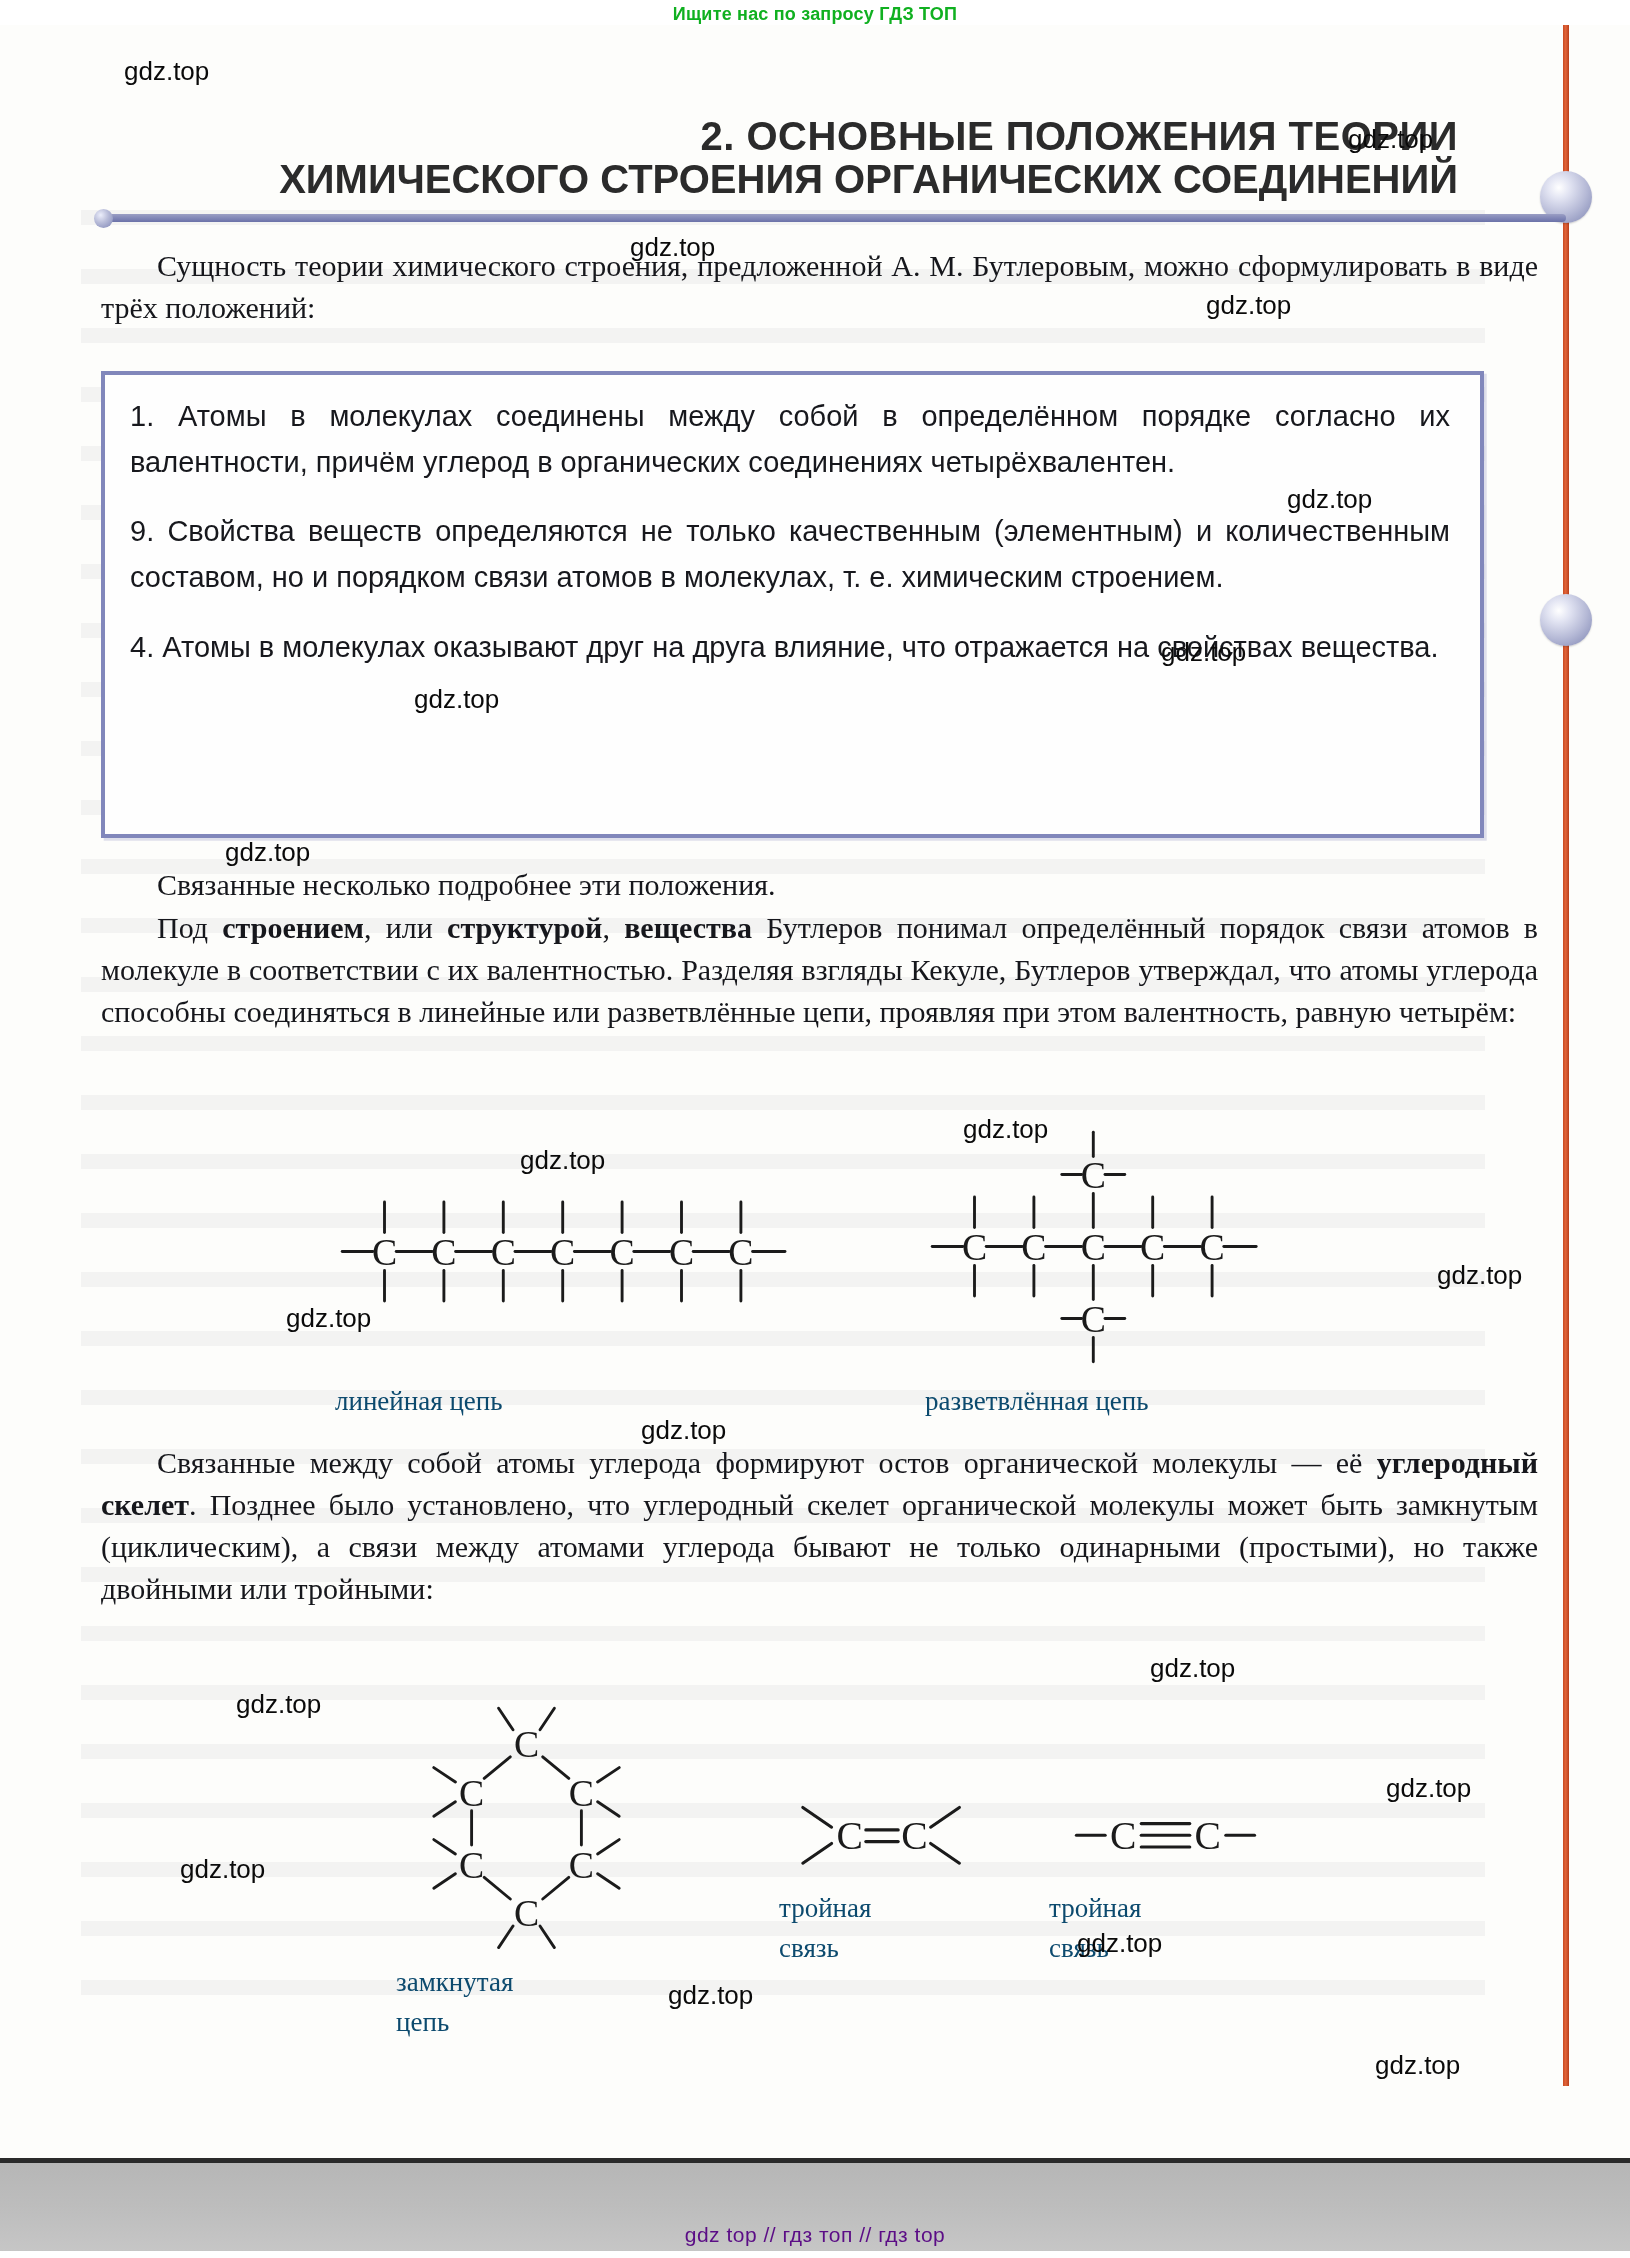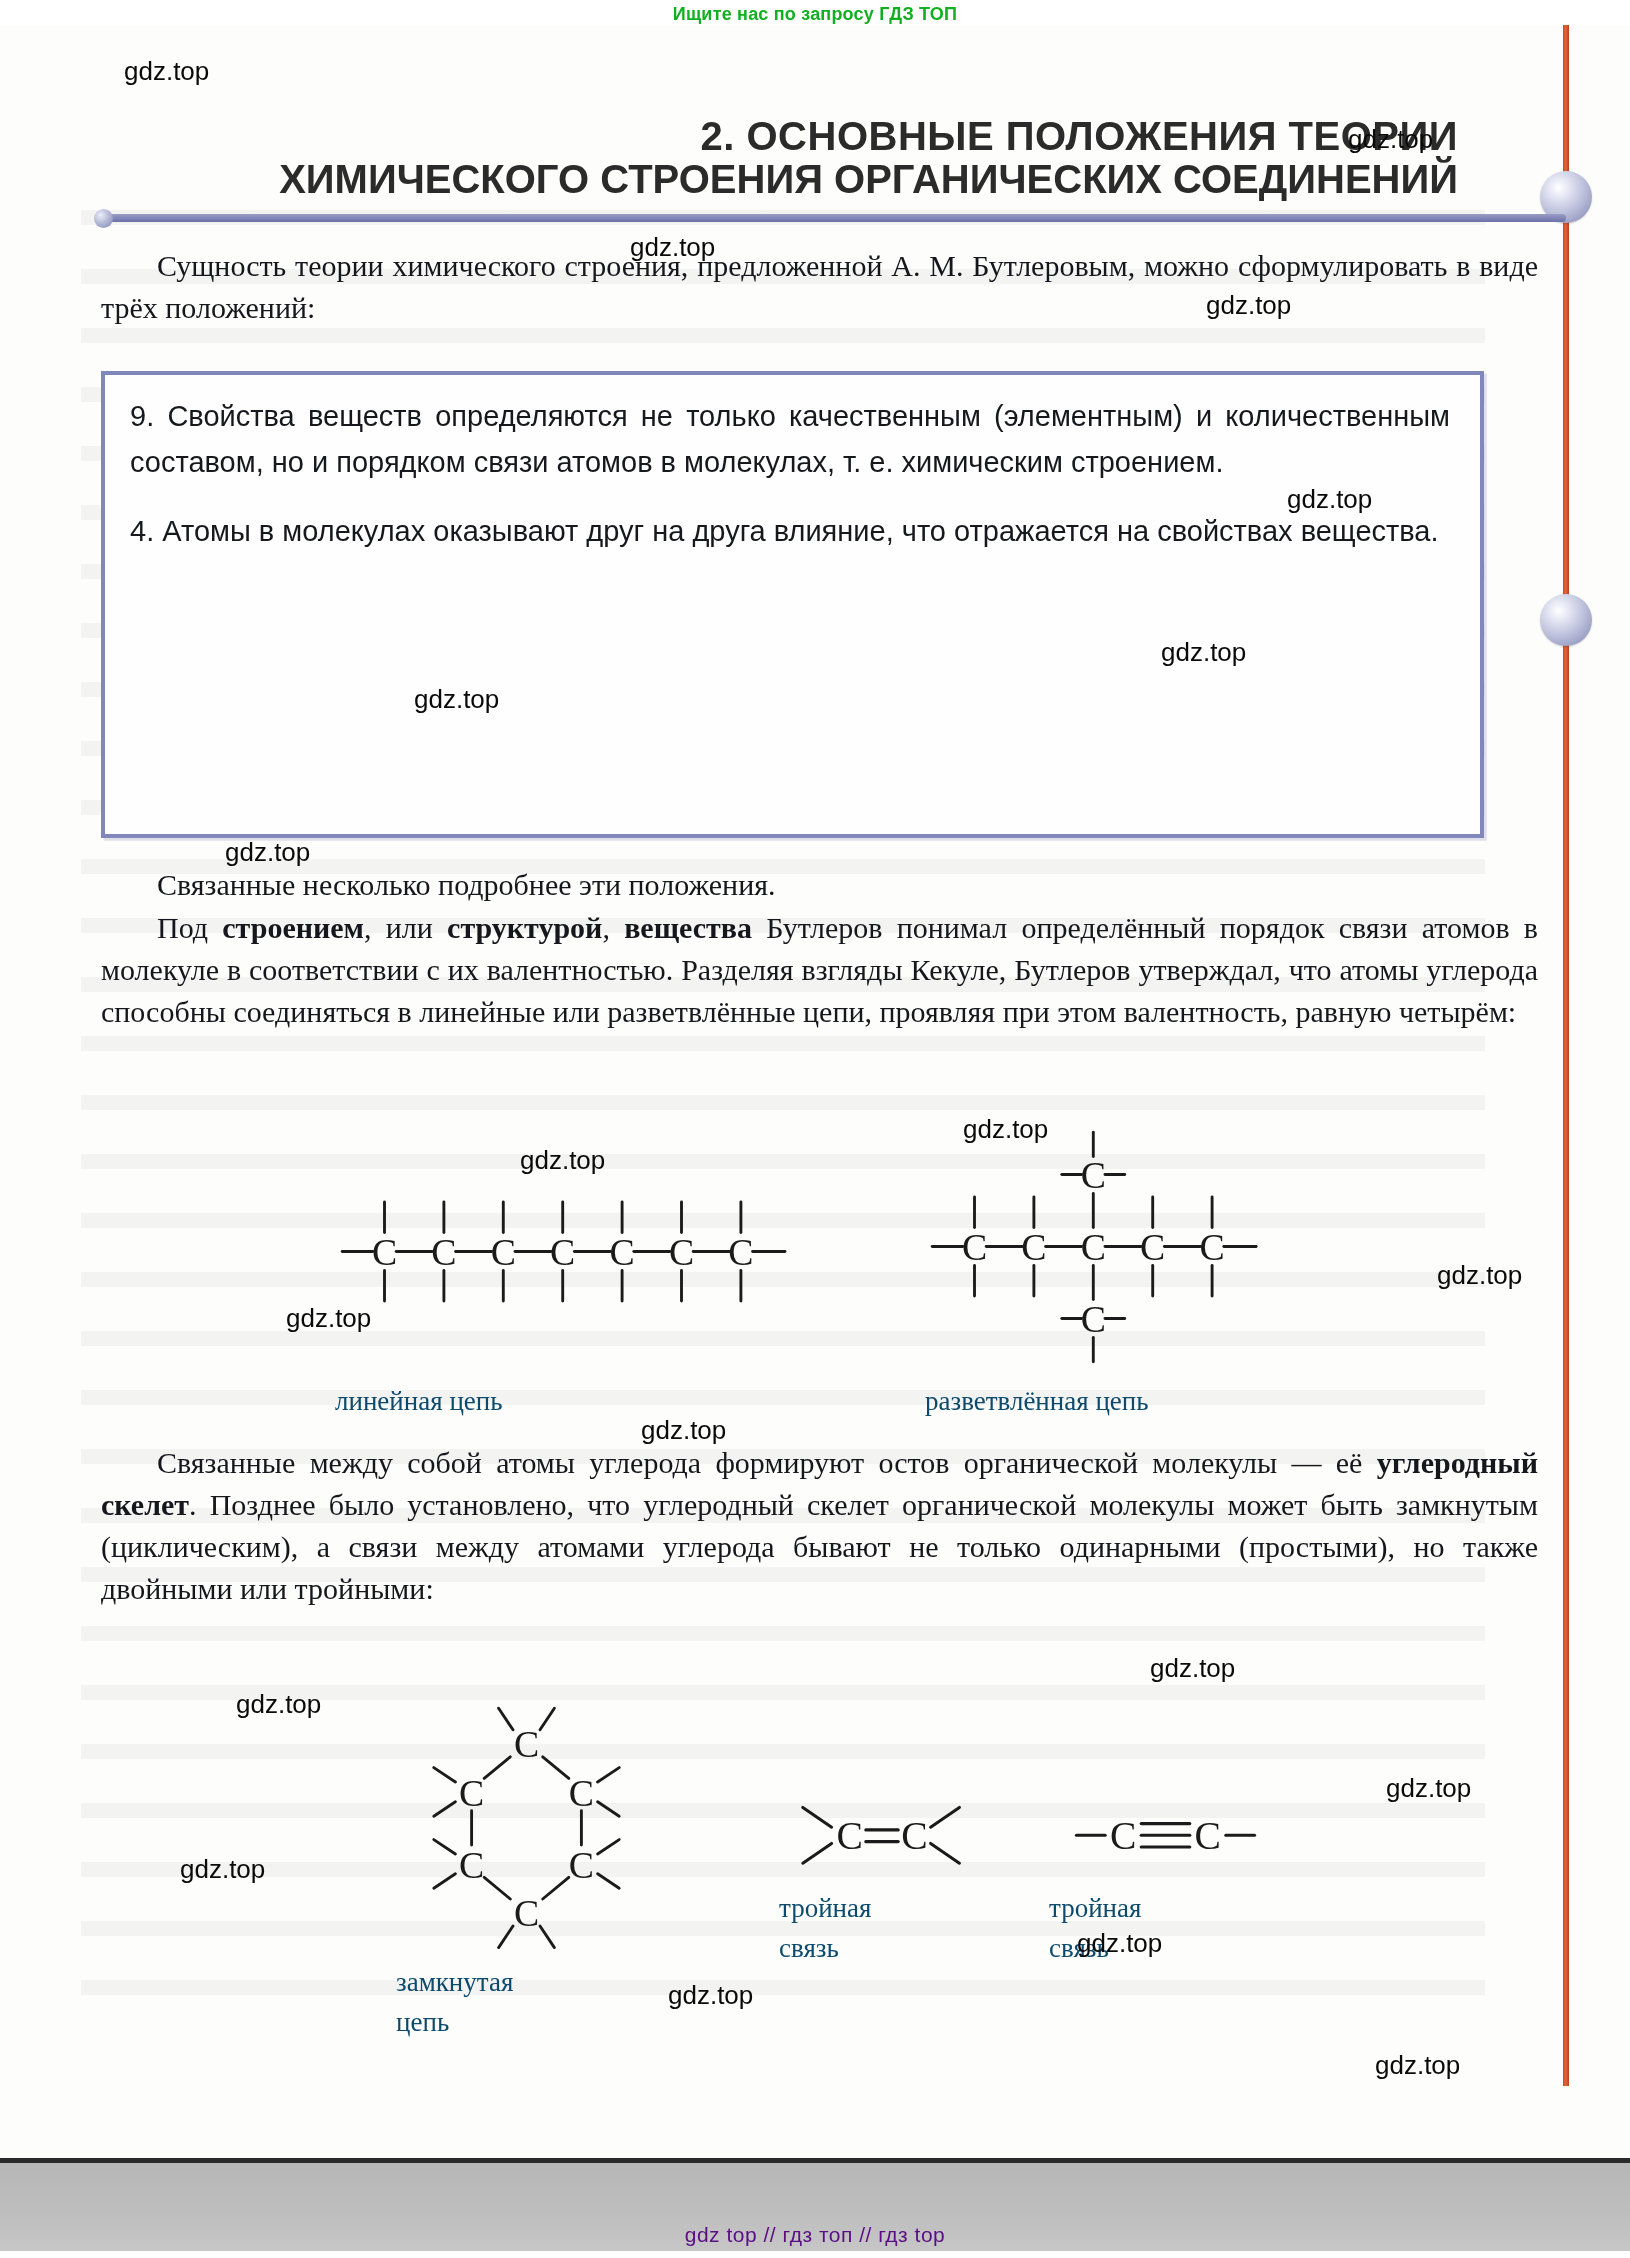--- a/index.html
+++ b/index.html
@@ -150,20 +150,21 @@
     <span>2. ОСНОВНЫЕ ПОЛОЖЕНИЯ ТЕОРИИ</span>
     <span class="l2">ХИМИЧЕСКОГО СТРОЕНИЯ ОРГАНИЧЕСКИХ СОЕДИНЕНИЙ</span>
   </div>
   <div class="rule"></div>
   <div class="rule-dot"></div>
 
   <div class="para" style="left:101px;top:245px;width:1437px;text-indent:56px;">Сущность теории химического строения, предложенной А. М. Бутлеровым, можно сформулировать в виде трёх положений:</div>
 
   <div class="statbox">
     <div class="inner">
+      <div class="stat">1. Атомы в молекулах соединены между собой в определённом порядке согласно их валентности, причём углерод в органических соединениях четырёхвалентен.</div>
       <div class="stat">9. Свойства веществ определяются не только качественным (элементным) и количественным составом, но и порядком связи атомов в молекулах, т. е. химическим строением.</div>
       <div class="stat">4. Атомы в молекулах оказывают друг на друга влияние, что отражается на свойствах вещества.</div>
     </div>
   </div>
 
   <div class="para" style="left:101px;top:864px;width:1437px;text-indent:56px;text-align:left;">Связанные несколько подробнее эти положения.</div>
 
   <div class="para" style="left:101px;top:907px;width:1437px;text-indent:56px;">
     <span>Под </span><b>строением</b><span>, или </span><b>структурой</b><span>, </span><b>вещества</b><span> Бутлеров понимал определённый порядок связи атомов в молекуле в соответствии с их валентностью. Разделяя взгляды Кекуле, Бутлеров утверждал, что атомы углерода способны соединяться в линейные или разветвлённые цепи, проявляя при этом валентность, равную четырём:</span>
   </div>

